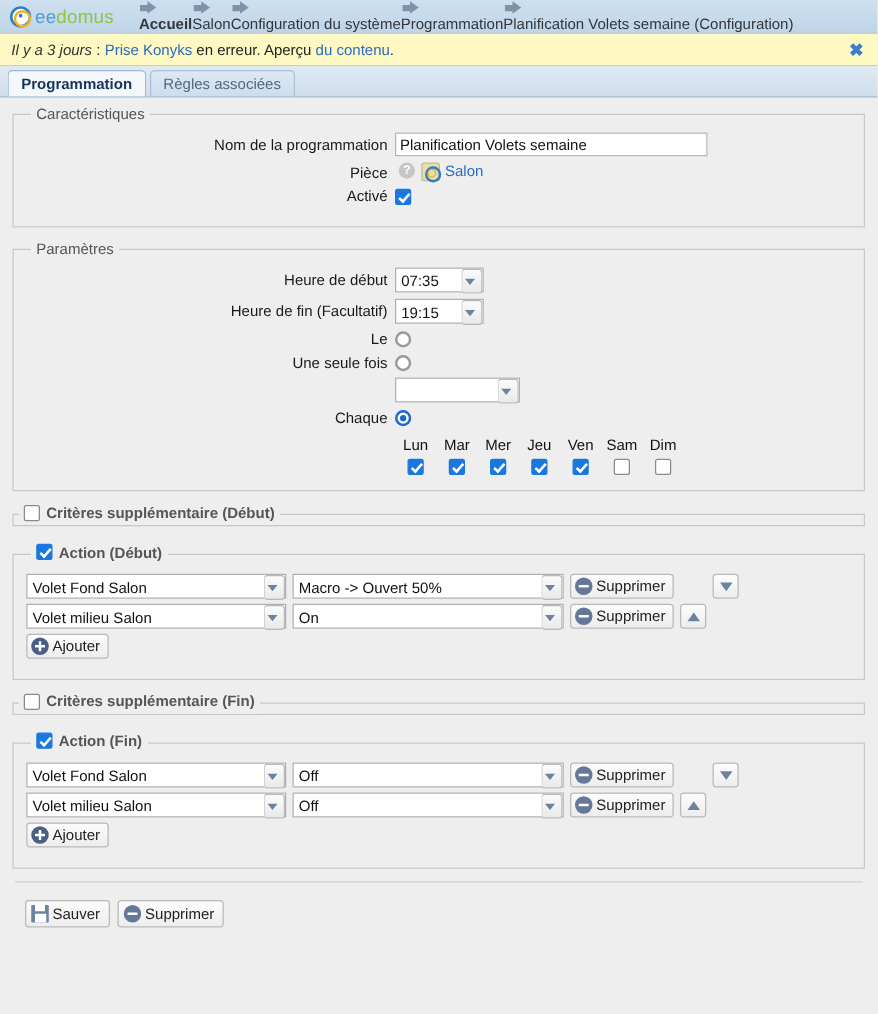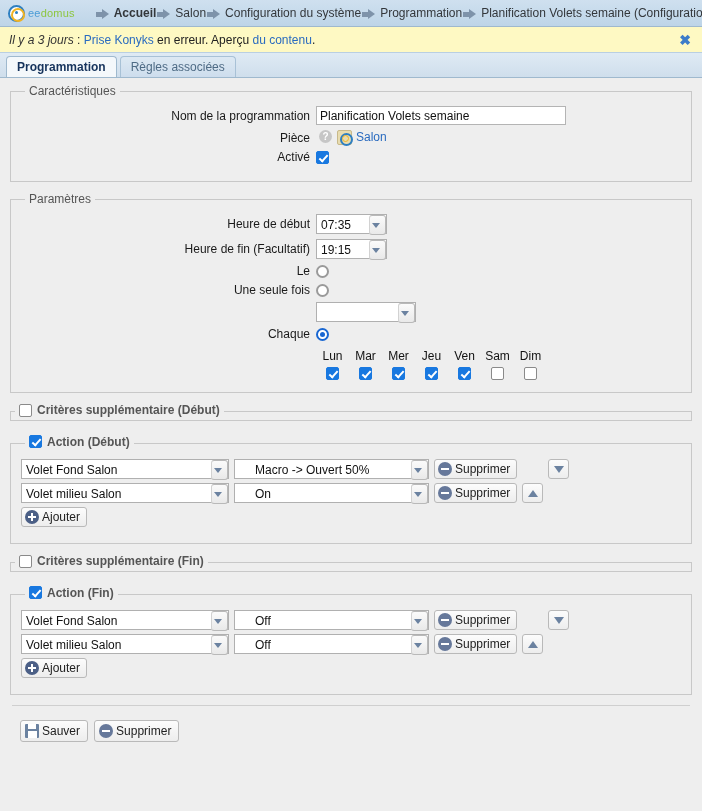--- a/index.html
+++ b/index.html
@@ -37,27 +37,27 @@
     content: ""; position: absolute; left: 1px; top: 1px;
     width: 10px; height: 10px; border-radius: 50%;
     border: 2.5px solid #f0b323;
   }
   .logo-ring::after {
     content: ""; position: absolute; left: 4.5px; top: 4.5px;
     width: 3px; height: 3px; border-radius: 50%;
     background: #2e7fc1;
   }
   .logo-text {
-    font-size: 11px; letter-spacing: .2px; text-align: center;
+    font-size: 15px; letter-spacing: .2px; text-align: center;
   }
   .logo-text .b { color: #4a9cd6; }
   .logo-text .g { color: #8dc63f; }
 
   .crumbs { display: flex; align-items: center; gap: 0; margin-left: 14px; }
-  .crumb { display: flex; align-items: flex-end; }
+  .crumb { display: flex; align-items: flex-start; flex-direction: column; }
   .arrow-icon {
     width: 13px; height: 11px; position: relative; flex: none;
     margin: 0 5px 0 1px;
   }
   .arrow-icon .shaft {
     position: absolute; left: 0; top: 3px; width: 7px; height: 5px;
     background: #7e93aa;
   }
   .arrow-icon .head {
     position: absolute; left: 6px; top: 0;
@@ -176,21 +176,21 @@
     width: 0; height: 0;
     border-left: 4px solid transparent;
     border-right: 4px solid transparent;
     border-top: 5px solid #6b82a0;
   }
   .sel.w-time .val { width: 52px; }
   .sel.w-date { width: 100px; }
   .sel.w-date .val { flex: 1; }
   .sel.w-dev { width: 208px; }
   .sel.w-dev .val { flex: 1; }
-  .sel.w-act { width: 195px; padding-left: 16px; }
+  .sel.w-act { width: 217px; }
   .sel.w-act .val { flex: 1; }
 
   
   .cb {
     width: 13px; height: 13px; flex: none;
     border: 1px solid #8a8a8a;
     background: #fff;
     border-radius: 2px;
     display: inline-block;
     position: relative;

